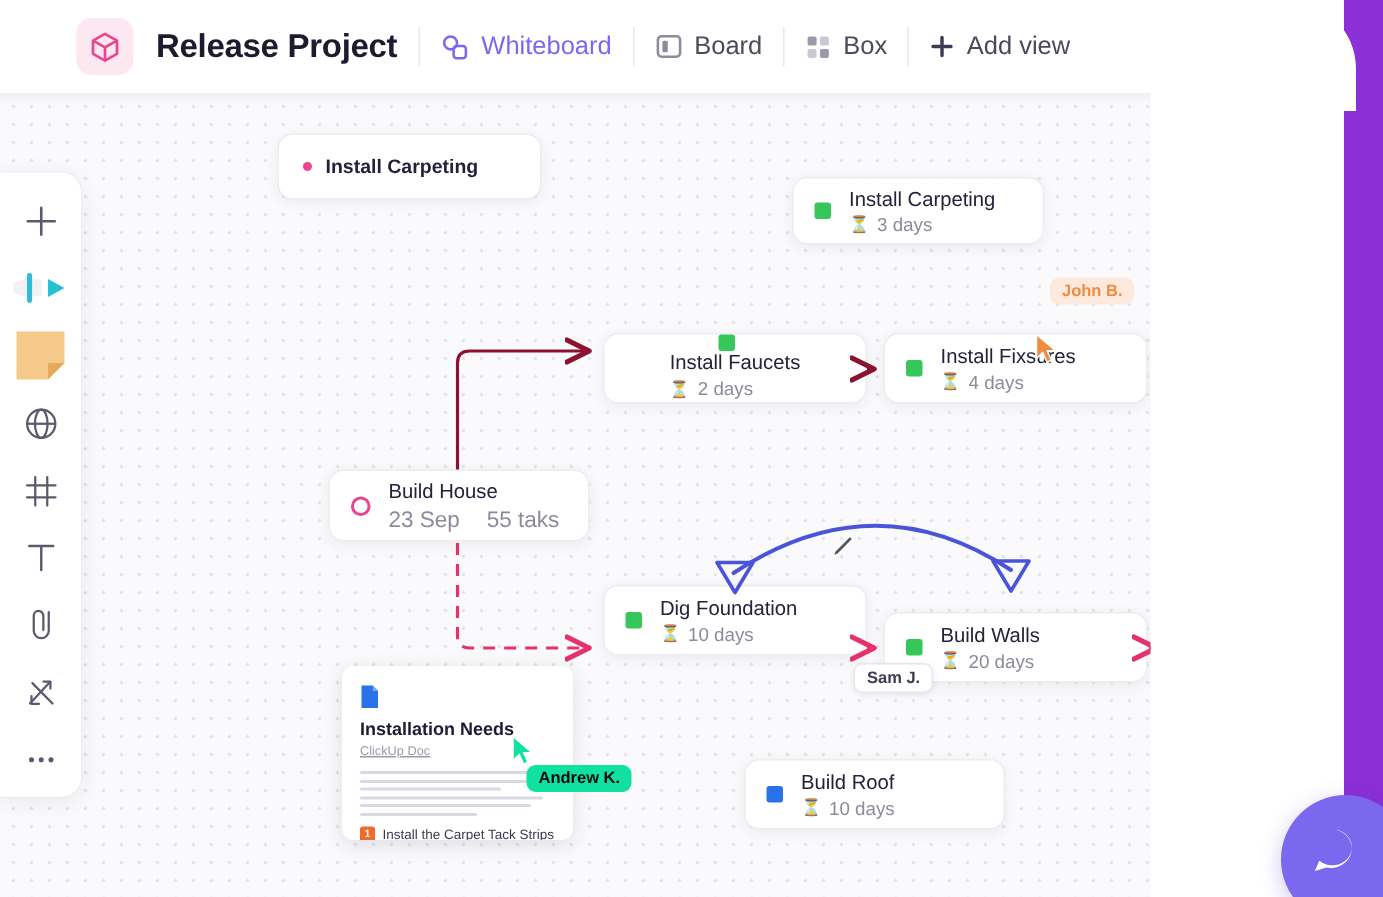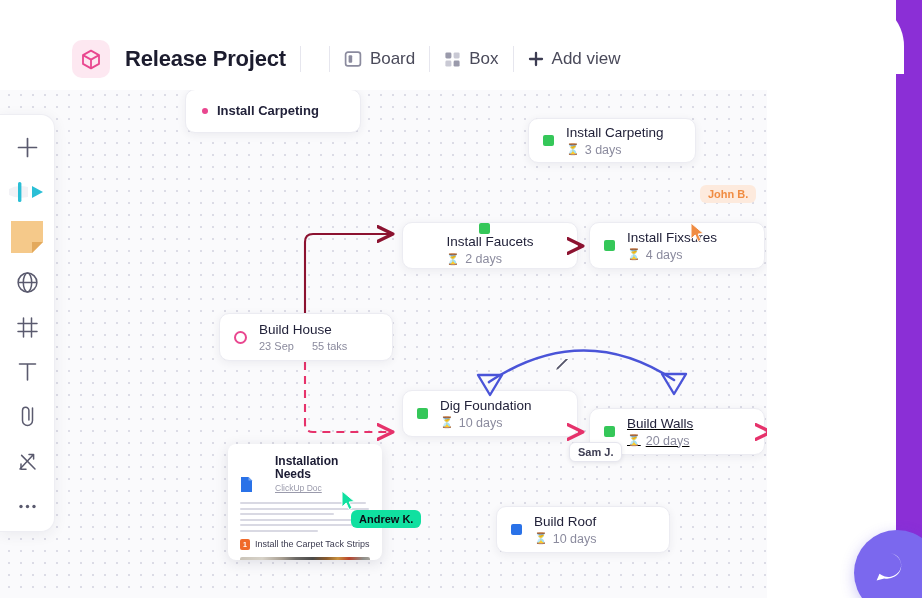--- a/index.html
+++ b/index.html
@@ -30,23 +30,22 @@
     border-top-right-radius: 46px;
     z-index: 2;
   }
 
   
   .header {
     position: absolute; top: 0; left: 0;
     width: 896px; height: 62px;
     background: #ffffff;
     display: flex; align-items: center;
-    padding-left: 72px;
+    padding-left: 51px;
     z-index: 10;
-    margin-top: 28px;
   }
   .logo-tile {
     width: 38px; height: 38px;
     background: #fde8f1;
     border-radius: 10px;
     display: flex; align-items: center; justify-content: center;
     flex: none;
   }
   .proj-title {
     font-size: 22px; font-weight: bold; color: #1c1c2e;
@@ -133,32 +132,32 @@
   .note-text {
     margin-top: 8px; font-size: 9.5px; line-height: 1.62;
     color: #9a9aab; max-width: 152px;
   }
 
   
   .bh-circle {
     width: 13px; height: 13px; border-radius: 50%;
     border: 2px solid #e9468f; flex: none; margin-right: 12px;
   }
-  .bh-meta { display: flex; gap: 18px; font-size: 11px; color: #8b8b9e; }
+  .bh-meta { display: flex; gap: 18px; font-size: 15px; color: #8b8b9e; }
 
   
   .doc-card {
     position: absolute;
     background: #ffffff;
     border-radius: 8px;
     box-shadow: 0 3px 13px rgba(40,40,70,0.13);
     overflow: hidden;
     padding: 11px 12px 0 12px;
   }
-  .doc-head { display: flex; align-items: flex-end; gap: 22px; }
+  .doc-head { display: flex; align-items: flex-start; gap: 7px; flex-direction: column; }
   .doc-icon {
     width: 13px; height: 17px; flex: none; margin-top: 1px;
   }
   .doc-title { font-size: 12px; font-weight: bold; color: #1b1b33; line-height: 1.1; }
   .doc-sub { font-size: 8.5px; color: #9a9aab; margin-top: 2px; text-decoration: underline; }
   .doc-lines { margin-top: 9px; }
   .doc-line {
     height: 2px; background: #d9d9e3; border-radius: 1px;
     margin-bottom: 3.5px;
   }
@@ -220,20 +219,29 @@
       <svg width="20" height="21" viewBox="0 0 20 21">
         <path d="M10 1.6 L18 6.1 L18 14.9 L10 19.4 L2 14.9 L2 6.1 Z" fill="none" stroke="#e9468f" stroke-width="1.8" stroke-linejoin="round"></path>
         <path d="M10 10.6 L18 6.1 M10 10.6 L2 6.1 M10 10.6 L10 19.4" fill="none" stroke="#e9468f" stroke-width="1.8" stroke-linejoin="round"></path>
       </svg>
     </div>
 
     <div class="proj-title">Release Project</div>
 
     <div class="hdr-div"></div>
 
+    <div class="view-tab active">
+      <span class="ico">
+        <svg width="19" height="19" viewBox="0 0 19 19">
+          <circle cx="6.4" cy="6.6" r="4.3" fill="none" stroke="#7b68ee" stroke-width="1.7"></circle>
+          <rect x="8.4" y="8.6" width="8.2" height="8.2" rx="2" fill="none" stroke="#7b68ee" stroke-width="1.7"></rect>
+        </svg>
+      </span>
+      <span>Whiteboard</span>
+    </div>
 
     <div class="hdr-div"></div>
 
     <div class="view-tab">
       <span class="ico">
         <svg width="18" height="18" viewBox="0 0 18 18">
           <rect x="1.6" y="2.2" width="14.8" height="13.6" rx="2.4" fill="none" stroke="#8b8b9e" stroke-width="1.7"></rect>
           <rect x="4.6" y="5.2" width="3.6" height="7.6" rx="1" fill="#8b8b9e"></rect>
         </svg>
       </span>
@@ -359,21 +367,21 @@
       <span class="task-dot" style="background:#35c759"></span>
       <div class="task-body">
         <span class="task-title">Dig Foundation</span>
         <span class="task-meta">
           <span class="hourglass">⏳</span>
           <span>10 days</span>
         </span>
       </div>
     </div>
 
-    <div class="card task-card" style="left:589px; top:346px; width:176px; height:47px;text-decoration:underline;">
+    <div class="card task-card" style="left:589px; top:346px; width:176px; height:47px;">
       <span class="task-dot" style="background:#35c759"></span>
       <div class="task-body">
         <span class="task-title">Build Walls</span>
         <span class="task-meta">
           <span class="hourglass">⏳</span>
           <span>20 days</span>
         </span>
       </div>
     </div>
 

